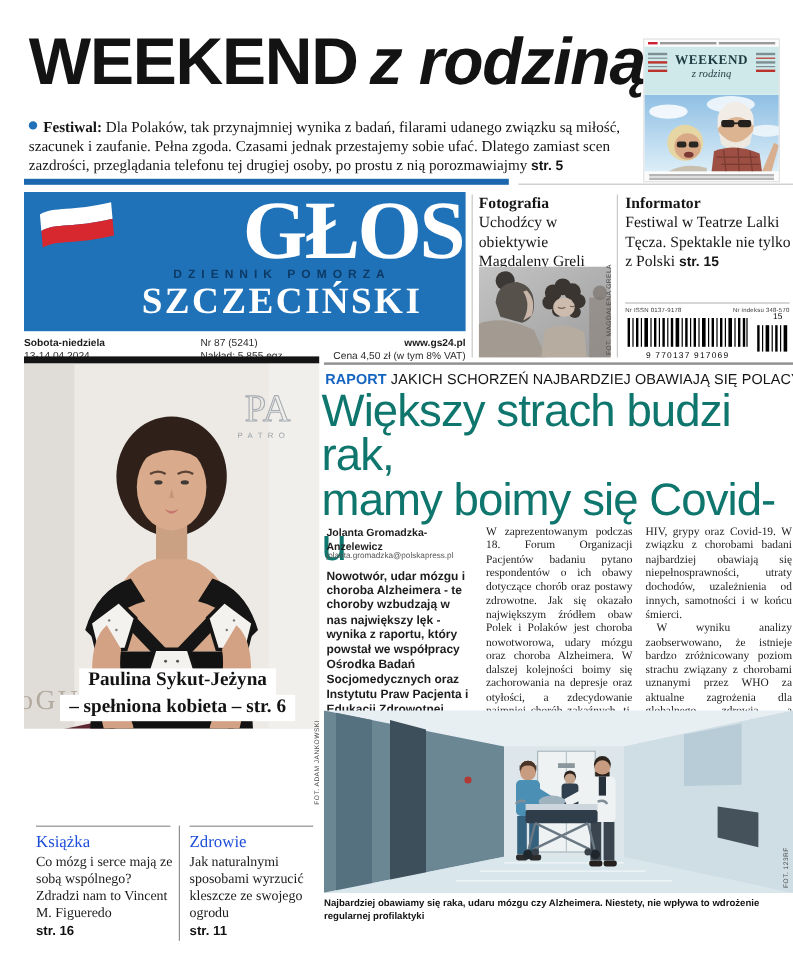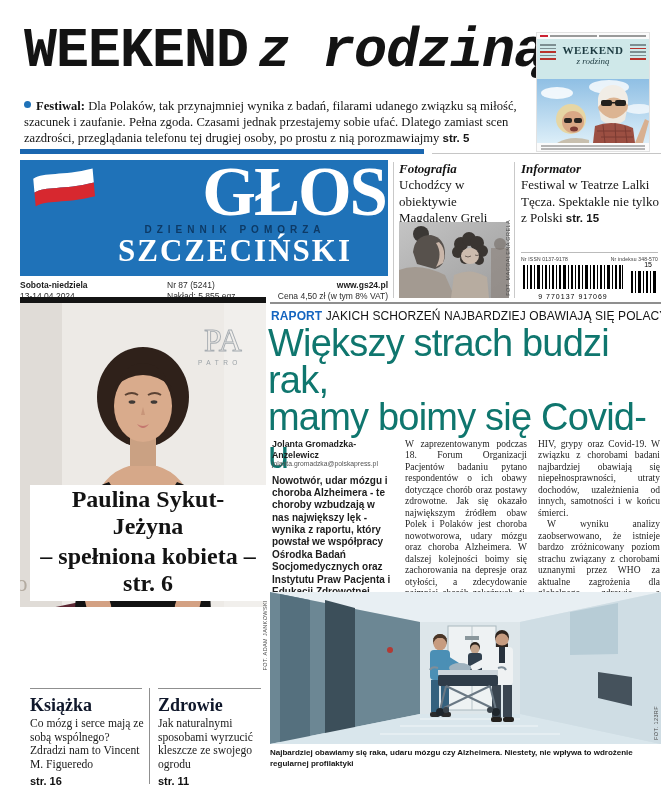--- a/index.html
+++ b/index.html
@@ -1,21 +1,21 @@
 <!DOCTYPE html>
 <html lang="pl"><head>
 <meta charset="utf-8">
 <style>
   * { margin:0; padding:0; box-sizing:border-box; }
   html,body { background:#fff; }
   .page { position:relative; width:661px; height:800px; background:#fff; overflow:hidden;
           font-family:"Liberation Sans", sans-serif; color:#111; }
 
   
-  .banner-title { position:absolute; left:24px; top:24px; font-family:Liberation Mono, monospace;
+  .banner-title { position:absolute; left:24px; top:24px; font-family:Liberation Sans, sans-serif;
                   font-size:55px; line-height:1; color:#131313; letter-spacing:-1px; white-space:nowrap; }
   .banner-title .it { font-style:italic; margin-left:10px; }
   .banner-teaser { position:absolute; left:24px; top:99px; width:512px;
                    font-family:"Liberation Serif", serif; font-size:12.6px; line-height:1.27; color:#151515; }
   .banner-teaser b.lbl { font-weight:bold; }
   .dot { display:inline-block; width:7px; height:7px; border-radius:50%; background:#1f72b8;
          margin-right:5px; vertical-align:2px; }
   .pg-sans { font-family:"Liberation Sans", sans-serif; font-weight:bold; font-size:11.5px; }
 
   
@@ -54,50 +54,50 @@
 
   .dateline { position:absolute; left:20px; top:280px; width:368px; font-size:8.5px; line-height:1.3; color:#2c2c2c; }
   .dl-b1 { position:absolute; left:0; top:0; }
   .dl-b2 { position:absolute; left:147px; top:0; }
   .dl-b3 { position:absolute; right:0; top:0; text-align:right;margin-left:20px; }
   .dateline b { font-weight:bold; color:#1b1b1b; }
 
   
   .vdiv { position:absolute; width:1px; background:#c9c9c9; }
   .teaser-serif { font-family:"Liberation Serif", serif; font-size:13px; line-height:1.26; color:#151515; }
-  .teaser-serif b.lbl { font-weight:bold;font-style:italic; }
+  .teaser-serif b.lbl { font-weight:bold; }
   .fot-box { position:absolute; left:399px; top:161px; width:110px; }
   .fot-photo { position:absolute; left:399px; top:222px; width:110px; height:76px; }
   .inf-box { position:absolute; left:521px; top:161px; width:140px; }
   .inf-rule { position:absolute; left:521px; top:252px; width:137px; height:1px; background:#bbb; }
   .issn-row { position:absolute; left:521px; top:256px; width:137px; display:flex; justify-content:space-between;
               font-size:5px; color:#333; letter-spacing:0.2px; }
   .barcode { position:absolute; left:521px; top:263px; width:137px; height:37px; }
   .bc-digits { position:absolute; left:0; bottom:0; width:104px; text-align:center; font-size:7px;
                letter-spacing:1px; color:#000; background:transparent; }
   .bc-addon { position:absolute; right:6px; top:-2px; font-size:7px; color:#000; }
 
   .vcred { position:absolute; writing-mode:vertical-rl; transform:rotate(180deg);
            font-size:5.5px; letter-spacing:0.4px; color:#4c4c4c; white-space:nowrap; }
 
   
   .left-bar { position:absolute; left:20px; top:297px; width:246px; height:6px; background:#141414; }
   .left-photo { position:absolute; left:20px; top:303px; width:246px; height:304px; overflow:hidden; background:#ece9e5; }
   .ogu { position:absolute; left:-4px; bottom:10px; font-family:"Liberation Serif", serif;
          font-size:23px; letter-spacing:2px; color:#b3aba0; }
   .lp-cap { position:absolute; left:0; right:0; bottom:6px; text-align:center;
-            font-family:"Liberation Serif", serif; font-weight:bold; font-size:24px; line-height:1.15; color:#131313;padding-left:10px; }
+            font-family:"Liberation Serif", serif; font-weight:bold; font-size:16px; line-height:1.15; color:#131313;padding-left:10px; }
   .lp-cap span { display:inline-block; background:#fff; padding:1px 8px 3px; }
   .lp-cap .l2 { margin-top:-2px; }
 
   
   .bt-rule { position:absolute; top:688px; height:1px; background:#8f8f8f; }
   .bt-vdiv { position:absolute; left:149px; top:688px; width:1px; height:96px; background:#8f8f8f; }
   .bteaser { position:absolute; top:695px; font-family:"Liberation Serif", serif; }
-  .bteaser .lbl { font-weight:bold; font-size:18px; line-height:1.2; color:#0f172a; }
+  .bteaser .lbl { font-weight:normal; font-size:14px; line-height:1.2; color:#1d4ed8; }
   .bteaser .txt { font-size:11.6px; line-height:1.2; color:#1a1a1a; }
   .bteaser .pg { font-family:"Liberation Sans", sans-serif; font-weight:bold; font-size:11px; margin-top:3px; color:#111; }
 
   
   .main-rule { position:absolute; left:270px; top:302px; width:391px; height:2px; background:#8f8f8f; }
   .kicker { position:absolute; left:271px; top:309px; font-size:12px; letter-spacing:0.1px; white-space:nowrap; }
   .kicker .k1 { font-weight:bold; color:#1565c0; }
   .kicker .k2 { color:#141414; }
   .headline { position:absolute; left:268px; top:325px; font-family:Liberation Sans, sans-serif;
               font-size:38px; line-height:0.98; letter-spacing:-0.8px; color:#0f766e; }

